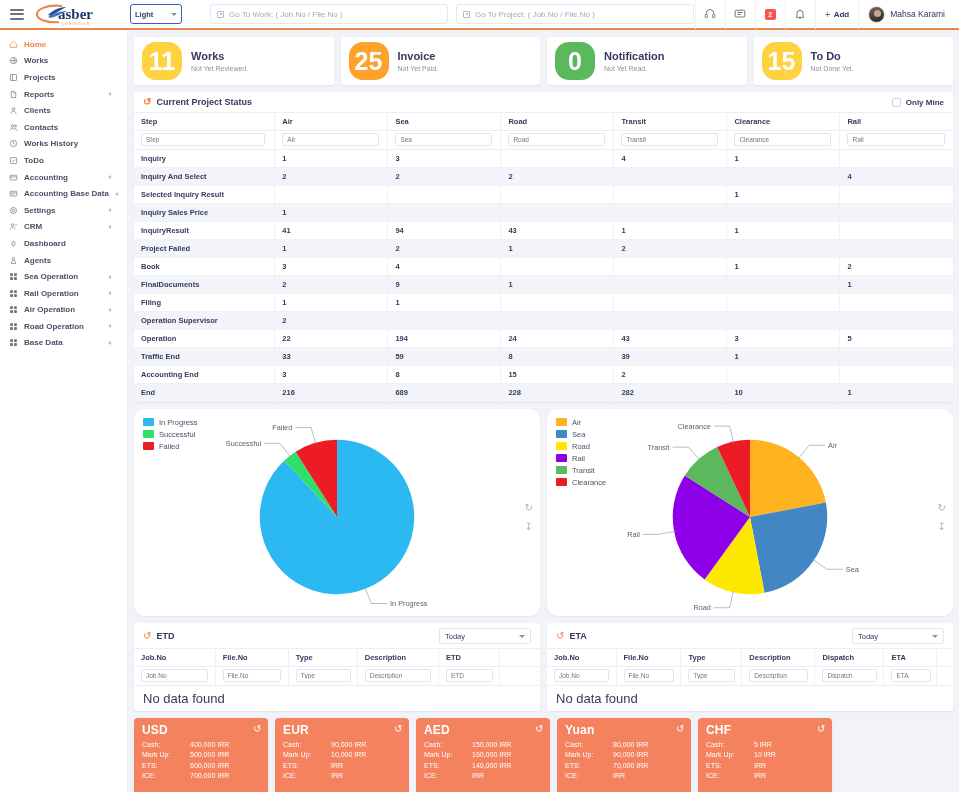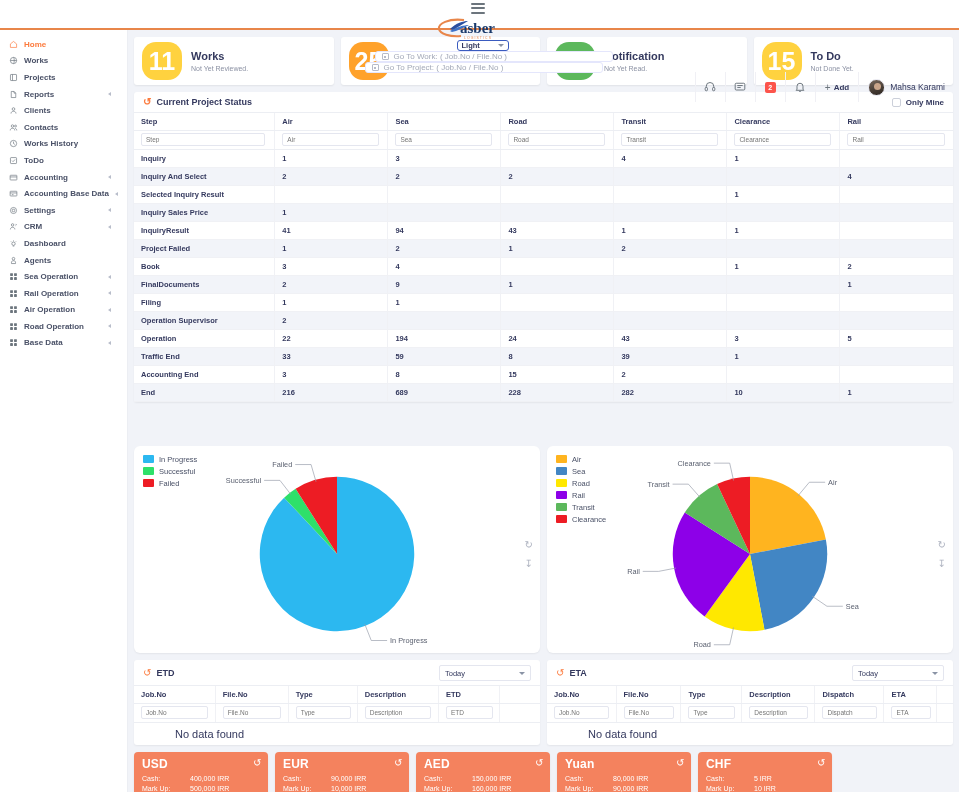--- a/index.html
+++ b/index.html
@@ -12,21 +12,20 @@
     overflow: hidden;
   }
   
   #topbar {
     height: 30px; width: 959px;
     background: #fff;
     border-bottom: 2px solid #e8864a;
     display: flex; align-items: center;
     padding: 0 6px;
     position: relative;
-    flex-direction: column;
   }
   .hamburger { width: 14px; margin: 0 8px 0 4px; cursor: pointer; }
   .hamburger span { display:block; height:2px; background:#6c757d; margin:2.5px 0; border-radius:1px; }
   .logo-wrap { display:flex; align-items:center; width: 92px; }
   .logo-svg { display:block; }
   .theme-select {
     width: 52px; height: 20px;
     border: 1px solid #3a5bbf; border-radius: 3px;
     font-size: 7.5px; font-weight: bold; color: #34395e;
     background: #fff;
@@ -147,41 +146,41 @@
     font-size: 6.5px; color: #b9bdc9; padding: 0 4px; background:#fff;
     font-family: "Liberation Sans", sans-serif;
   }
   tr.alt td { background: #f2f4f9; }
   td.colsep { border-left: 1px solid #f0f1f5; }
   th.colsep { border-left: 1px solid #f0f1f5; }
 
   
   .charts-row { display: flex; gap: 7px; margin-top: 7px; }
   .chart-panel {
-    flex: 1; background: #fff; border-radius: 6px; height: 207px;
-    box-shadow: 0 1px 2px rgba(0,0,0,.06); position: relative; margin-top: 37px;
+    flex: 1; background: #fff; border-radius: 11px; height: 207px;
+    box-shadow: 0 1px 2px rgba(0,0,0,.06); position: relative;
   }
   .legend { position: absolute; left: 9px; top: 7px; }
   .legend-item { display:flex; align-items:center; gap:5px; font-size:7.5px; color:#4a5167; height:12px;}
   .legend-swatch { width:11px; height:8px; border-radius:1px; flex:none;}
   .chart-tools { position: absolute; right: 7px; top: 94px; display:flex;flex-direction:column;gap:9px;color:#aeb3c0;}
   .chart-tools span { font-size: 10px; line-height: 10px; cursor:pointer;}
   .pie-holder { position: absolute; left: 0; top: 0; width: 100%; height: 100%; }
 
   
   .etx-row { display: flex; gap: 7px; margin-top: 7px; }
   .etx-panel { flex: 1; background: #fff; border-radius: 3px; box-shadow: 0 1px 2px rgba(0,0,0,.06); }
   .etx-head { display:flex; align-items:center; padding: 5px 9px 4px 9px; }
   .etx-title { font-size: 9px; font-weight: bold; color:#34395e; margin-left:5px;}
   .today-select {
     margin-left:auto; width: 92px; height: 16px; border:1px solid #e4e6ef; border-radius:2px;
     display:flex;align-items:center;justify-content:space-between;padding:0 5px;
     font-size:7.5px; color:#34395e; cursor:pointer; background:#fff;
   }
-  .nodata { font-size: 11px; color: #34395e; padding: 5px 0 5px 9px; margin-left: 32px; }
+  .nodata { font-size: 13px; color: #34395e; padding: 5px 0 5px 9px; }
 
   
   .cur-row { display:flex; gap: 7px; margin-top: 7px; }
   .cur-card {
     width: 134px; height: 84px; background: #f4825e; border-radius: 4px;
     color: #fff; padding: 5px 7px 4px 8px; position: relative;
     box-shadow: 0 1px 2px rgba(0,0,0,.08);
   }
   .cur-name { font-size: 12px; font-weight: bold; letter-spacing: .2px;}
   .cur-refresh { position:absolute; right:7px; top:5px; font-size:10px; cursor:pointer; transform: scaleX(-1);}

